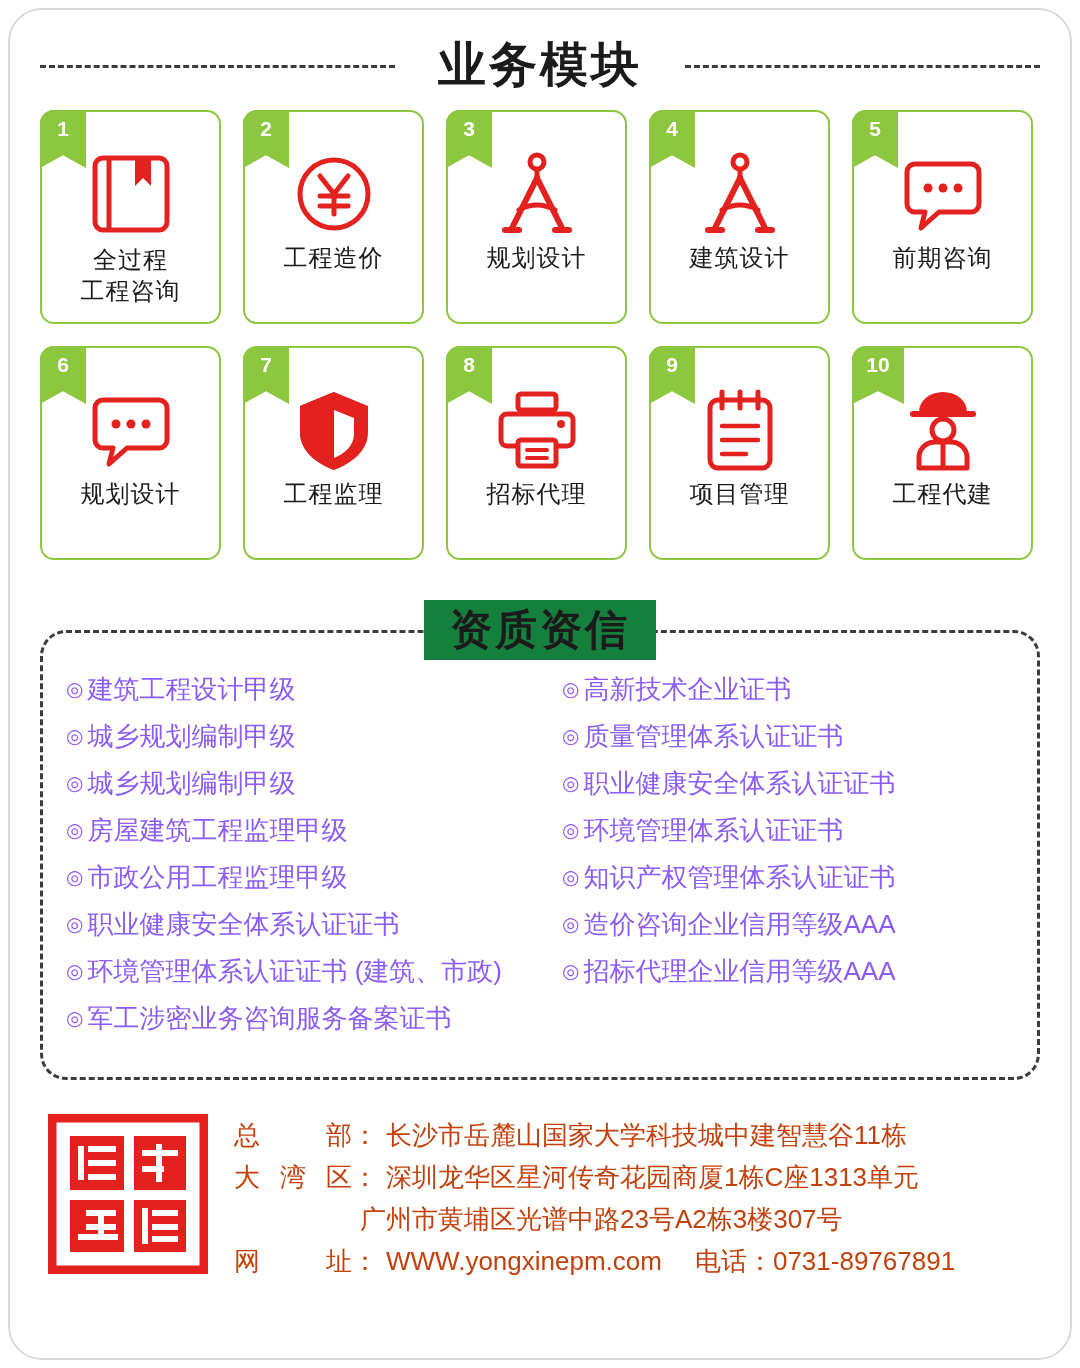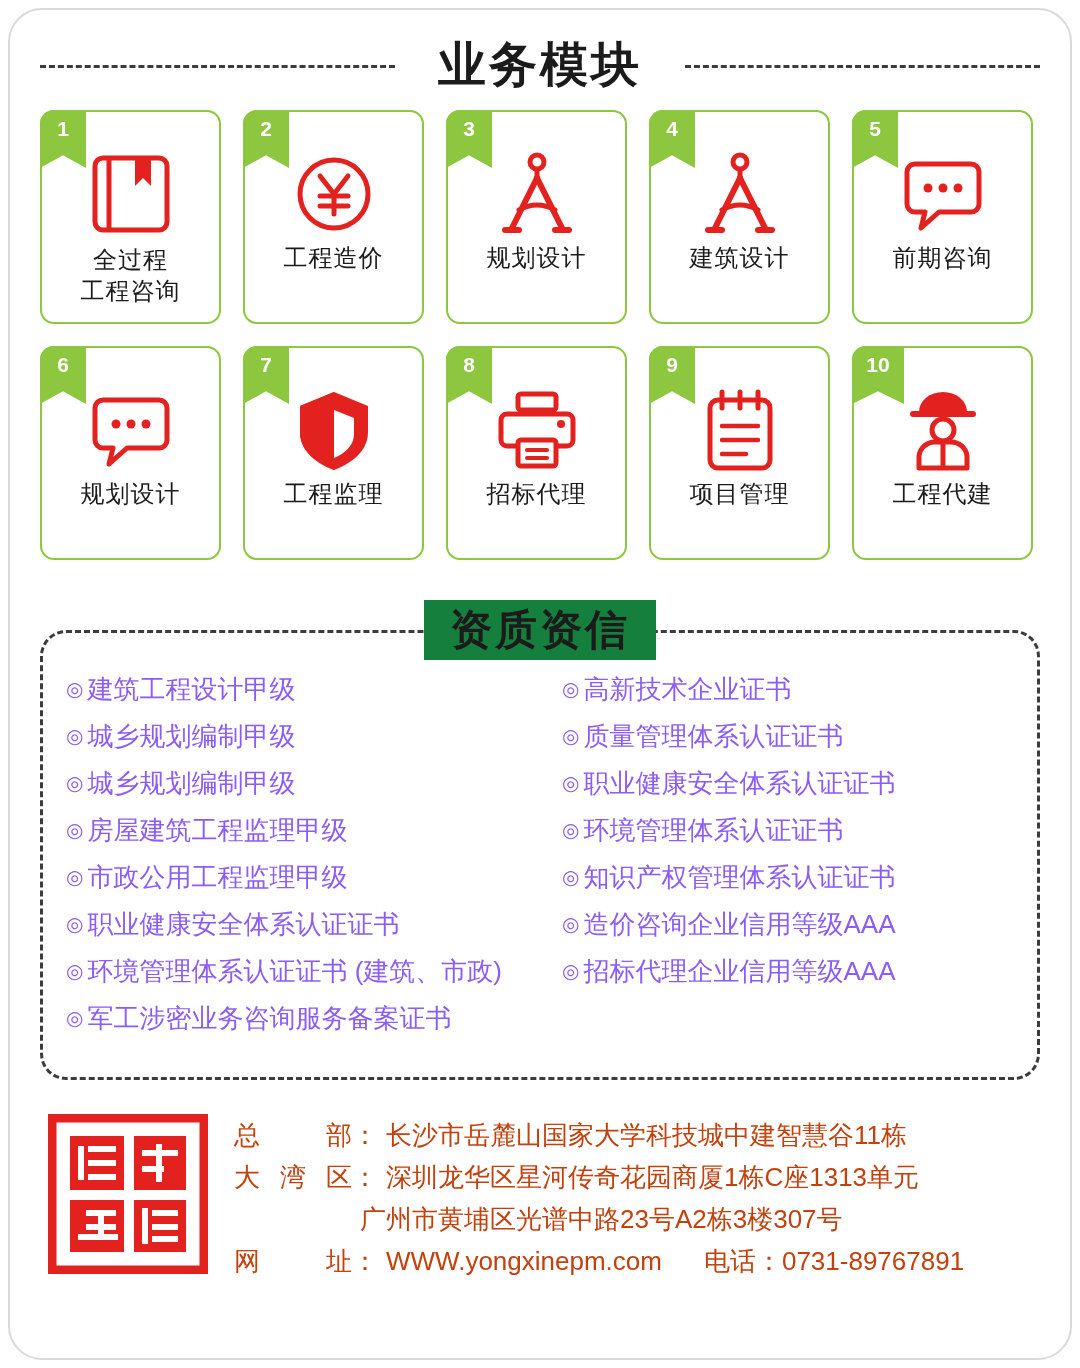--- a/index.html
+++ b/index.html
@@ -213,21 +213,21 @@
     white-space: nowrap;
   }
   .contact-row .lbl {
     display: inline-block;
     width: 118px;
     text-align: justify;
     text-align-last: justify;
   }
   .contact-row .colon { margin-right: 8px; }
   .contact-row .indent { display: inline-block; width: 126px; }
-  .contact-row .tel-label { margin-left: 42px; }
+  .contact-row .tel-label { margin-left: 33px; }
 </style>
 </head>
 <body>
 
 <div class="page">
   <div class="outer-frame"></div>
 
   <div class="section-modules">
     <div class="section-head">
       <div class="line left"></div>

